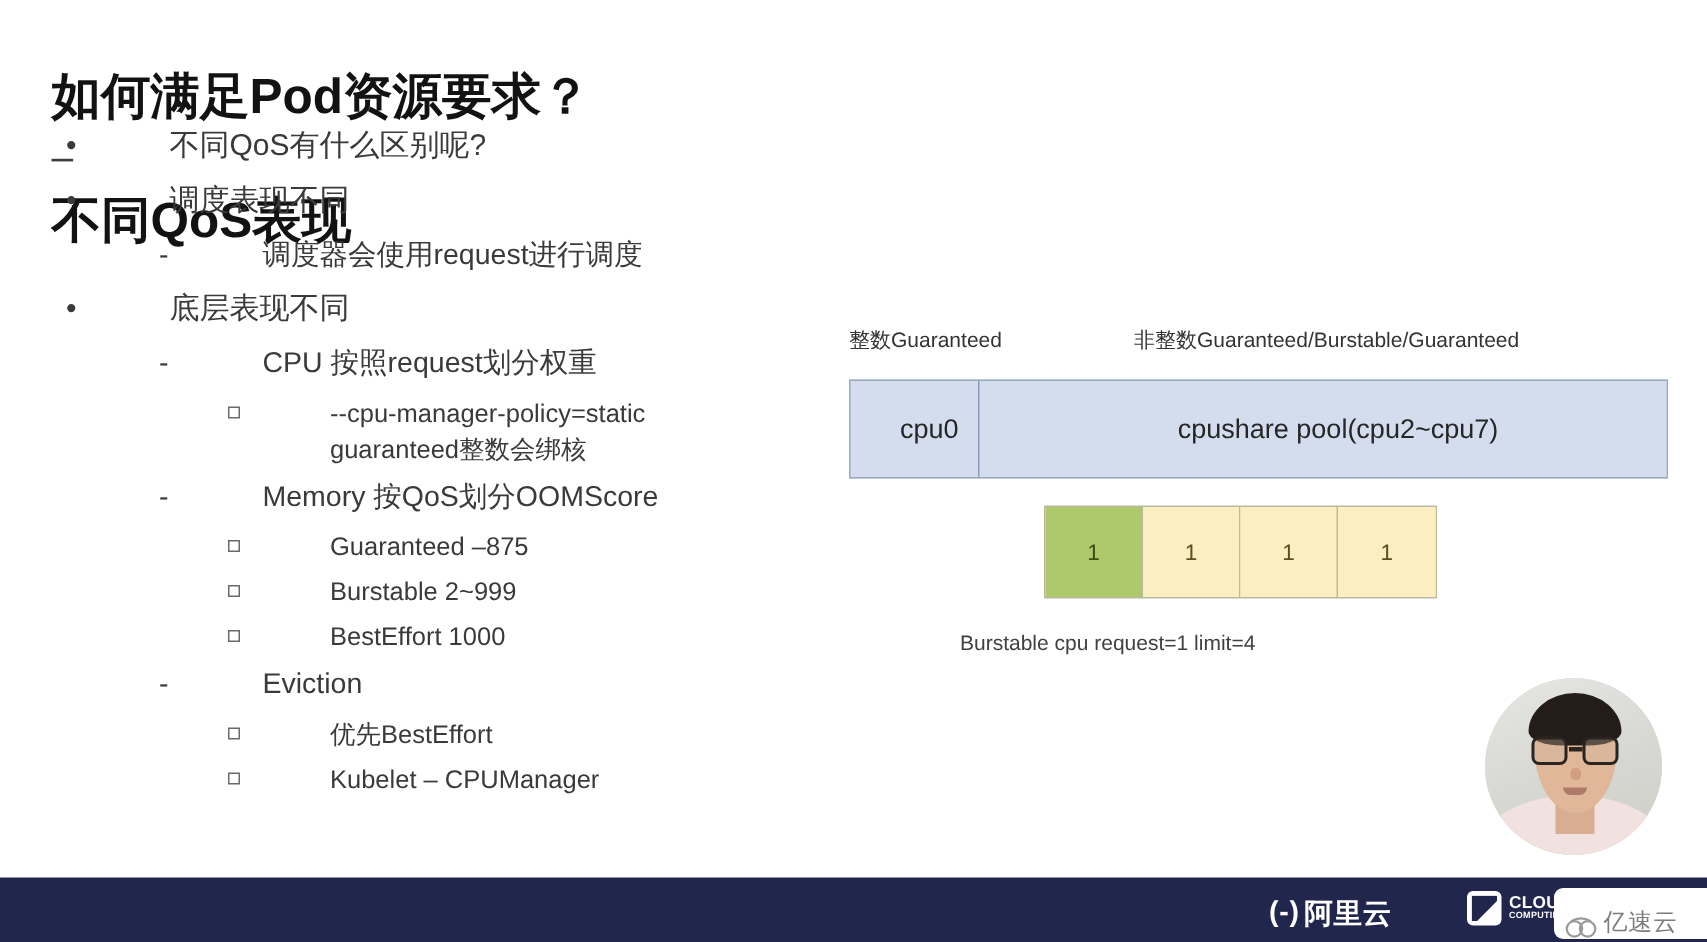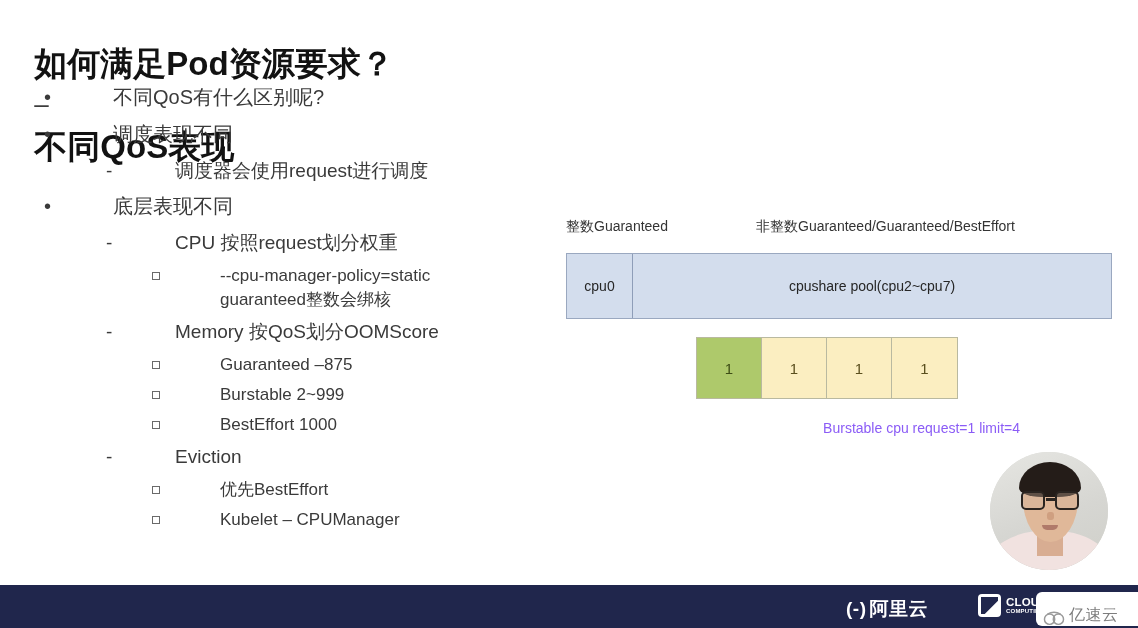--- a/index.html
+++ b/index.html
@@ -131,24 +131,25 @@
     height: 66px;
     display: flex;
     border: 1px solid #9aa8c0;
     background: #d3dded;
     box-sizing: border-box;
   }
   .cpucell {
     display: flex;
     align-items: center;
     justify-content: center;
-    font-size: 14px;
+    font-size: 18px;
     color: #262626;
     box-sizing: border-box;
     background: #d3dded;
+    margin-left: 20px;
   }
   .cpucell.c0 { width: 66px; border-right: 1px solid #8e9db8; }
   .cpucell.c1 { width: 66px; border-right: 1px solid #8e9db8; }
   .cpucell.pool { flex: 1 1 auto; }
 
   
   .boxrow {
     position: absolute;
     left: 696px;
     top: 337px;
@@ -169,23 +170,23 @@
   }
   .qbox:last-child { border-right: none; }
   .qbox.green { background: #aec96b; color: #3d4d16; }
   .qbox.yellow { background: #fbeec1; }
 
   .boxcaption {
     position: absolute;
     left: 640px;
     top: 420px;
     width: 380px;
-    text-align: right;
+    text-align: left;
     font-size: 14px;
-    color: #8b5cf6;
+    color: #404040;
   }
 
   
   .avatar {
     position: absolute;
     left: 990px;
     top: 452px;
     width: 118px;
     height: 118px;
     border-radius: 50%;
@@ -424,21 +425,21 @@
       <span class="btext">优先BestEffort</span>
     </div>
     <div class="bullet lvl3">
       <span class="marker"><span class="sq"></span></span>
       <span class="btext">Kubelet – CPUManager</span>
     </div>
   </div>
 
 <div class="diagram-labels">
   <span class="lbl-int">整数Guaranteed</span>
-  <span class="lbl-nonint">非整数Guaranteed/Guaranteed/BestEffort</span>
+  <span class="lbl-nonint">非整数Guaranteed/Burstable/Guaranteed</span>
 </div>
 
 <div class="cpubar">
   <div class="cpucell c0">cpu0</div>
   <div class="cpucell pool">cpushare pool(cpu2~cpu7)</div>
 </div>
 
 <div class="boxrow" id="boxrow">
     <div class="qbox green">1</div>
     <div class="qbox yellow">1</div>

